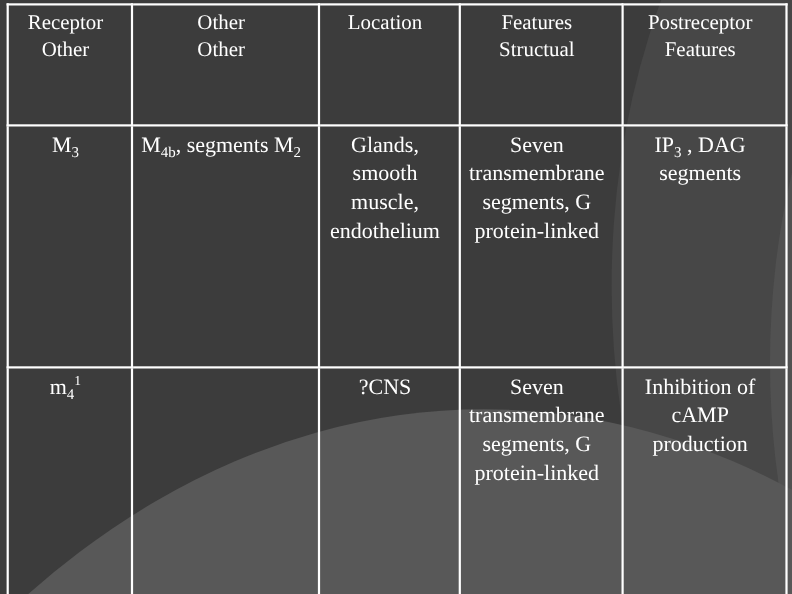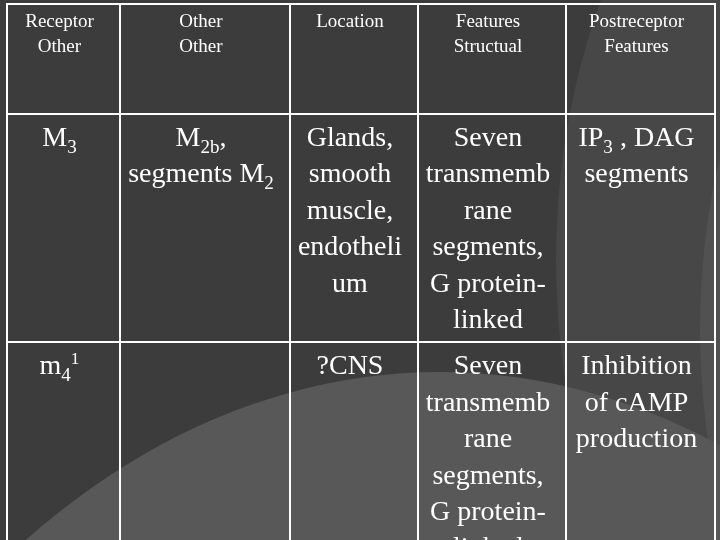--- a/index.html
+++ b/index.html
@@ -85,21 +85,21 @@
   thead th {
     height: 100px;
     text-align: center;
     font-weight: bold;
     font-size: 19px;
     padding-top: 8px;
     line-height: 1.35;
   }
 
   
-  tbody td { font-size: 28px; }
+  tbody td { font-size: 20px; }
   tr.row-1 td { height: 210px; }
   tr.row-2 td { height: 212px; }
 
   td.align-center { text-align: center; }
   td.align-left   { text-align: center; }
 
   sub { font-size: 0.68em; vertical-align: sub; line-height: 0; }
   sup { font-size: 0.62em; vertical-align: super; line-height: 0; }
 </style>
 </head>
@@ -141,21 +141,21 @@
           <span>Postreceptor</span><br>
           <span>Features</span>
         </th>
       </tr>
     </thead>
     <tbody>
 
       <tr class="row-1">
         <td class="align-center"><span>M</span><sub>3</sub></td>
 
-        <td class="align-center"><span>M</span><sub>2b</sub><span>,</span>
+        <td class="align-center"><span>M</span><sub>4b</sub><span>,</span>
           <span>segments M</span><sub>2</sub></td>
 
         <td class="align-left">Glands, smooth muscle, endothelium</td>
 
         <td class="align-center">Seven transmembrane segments, G protein-linked</td>
 
         <td class="align-center"><span>IP</span><sub>3</sub><span> , DAG segments</span></td>
       </tr>
 
       <tr class="row-2">

